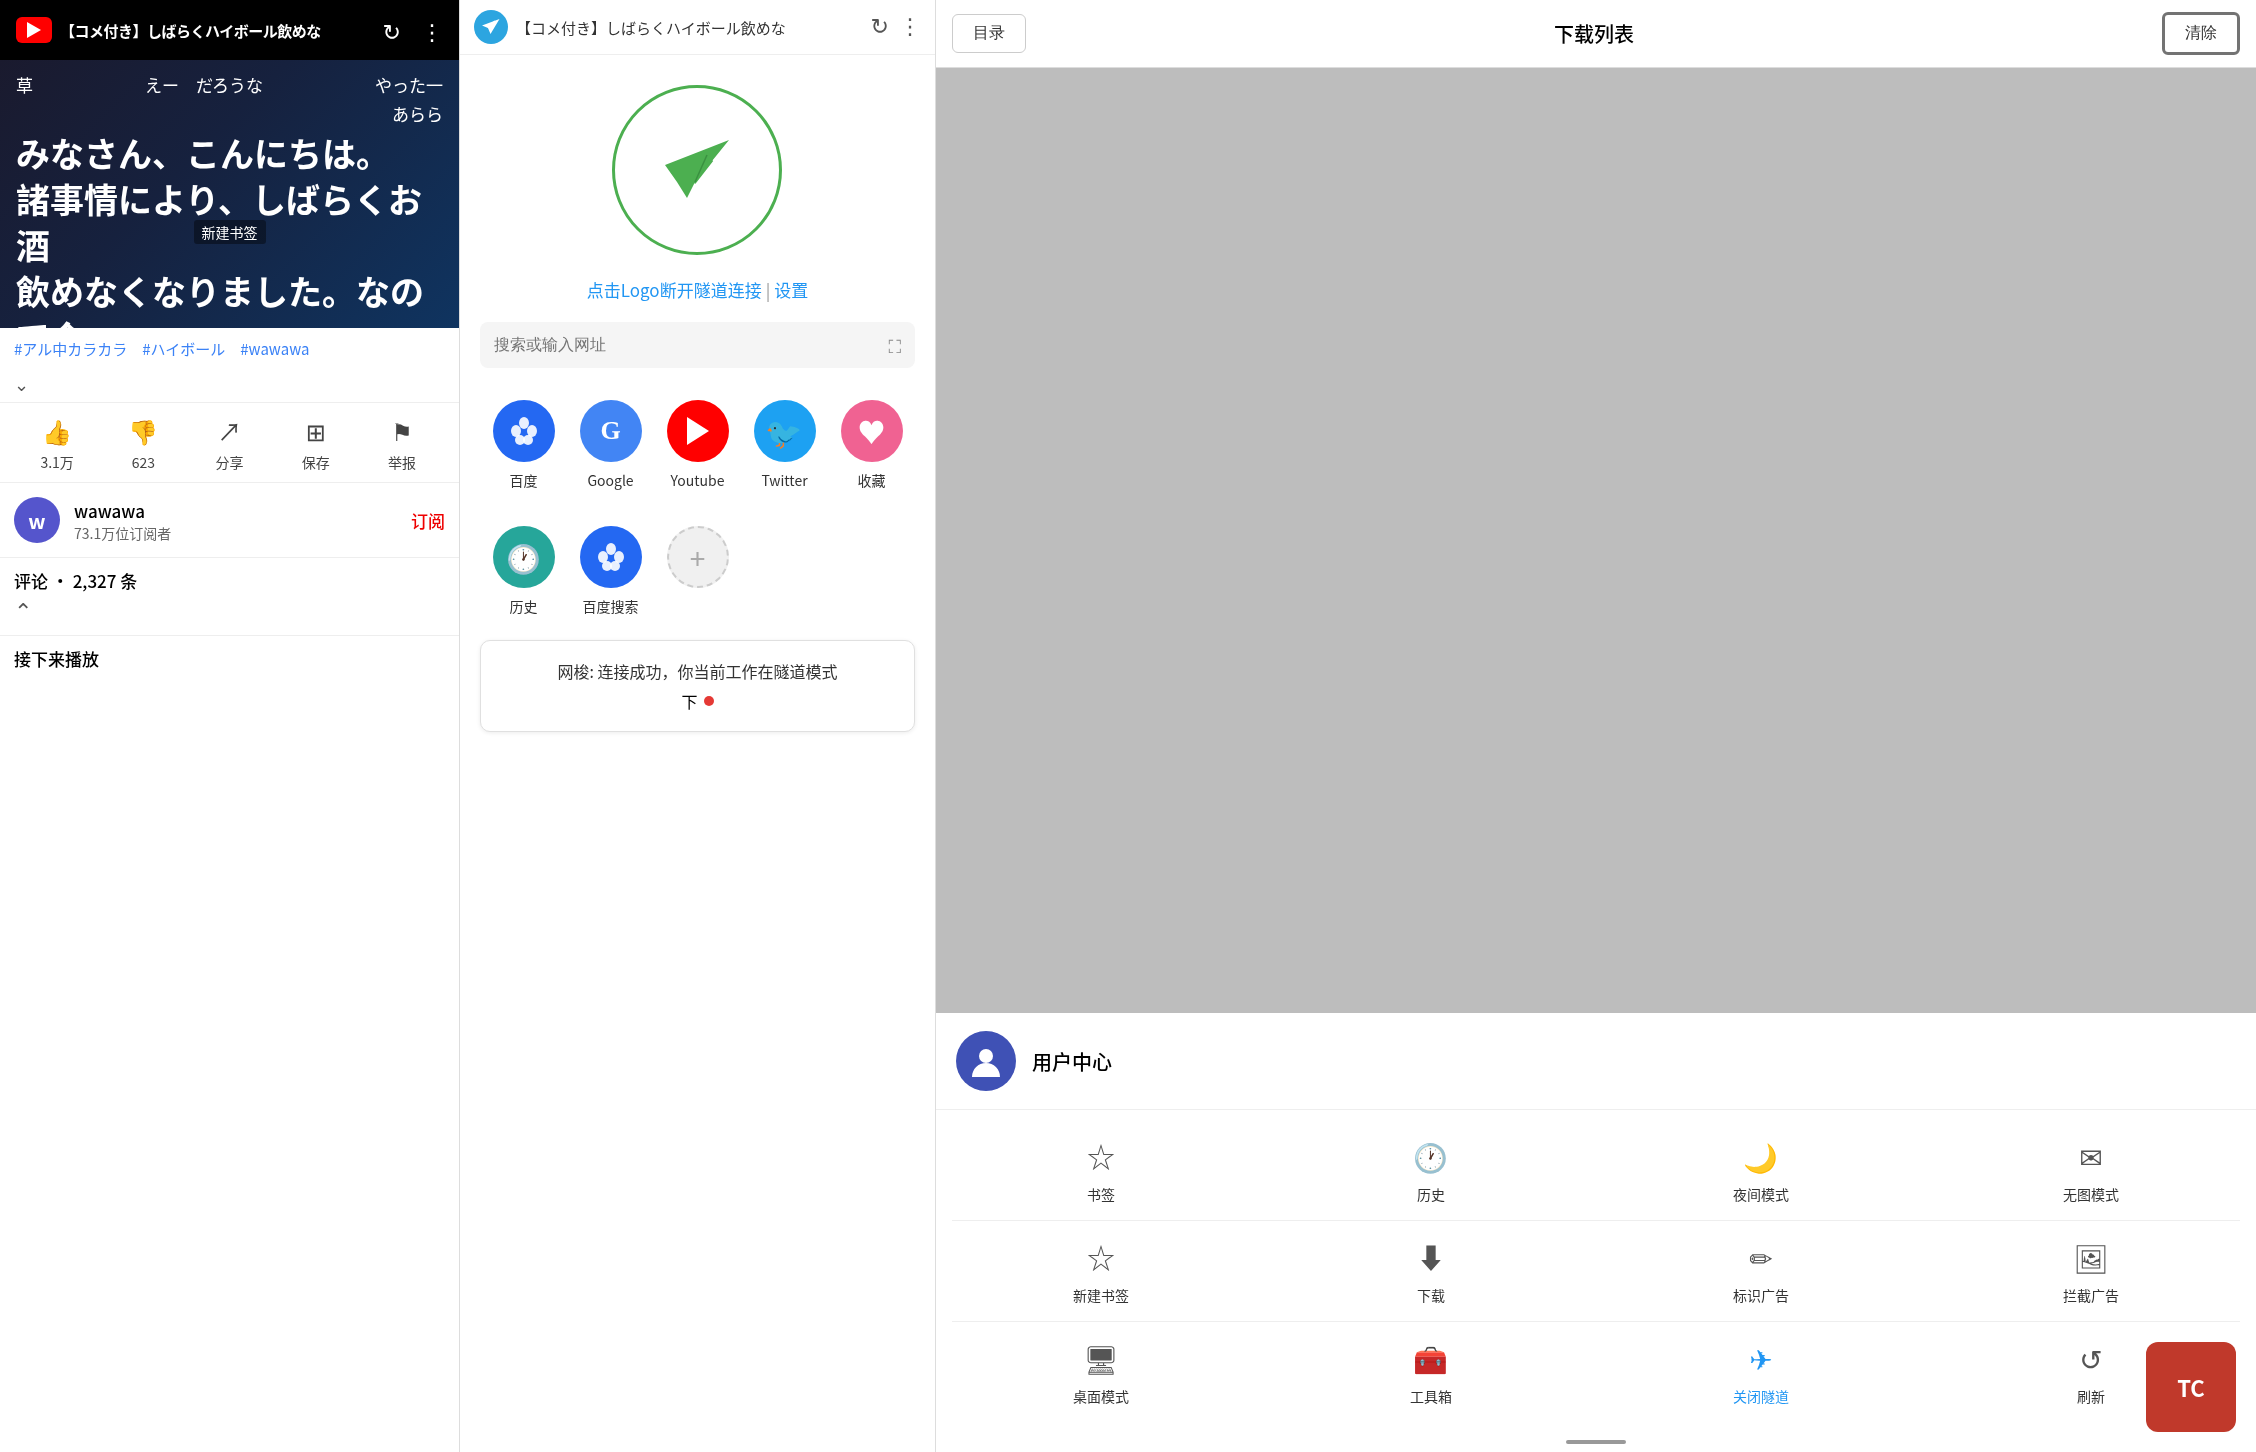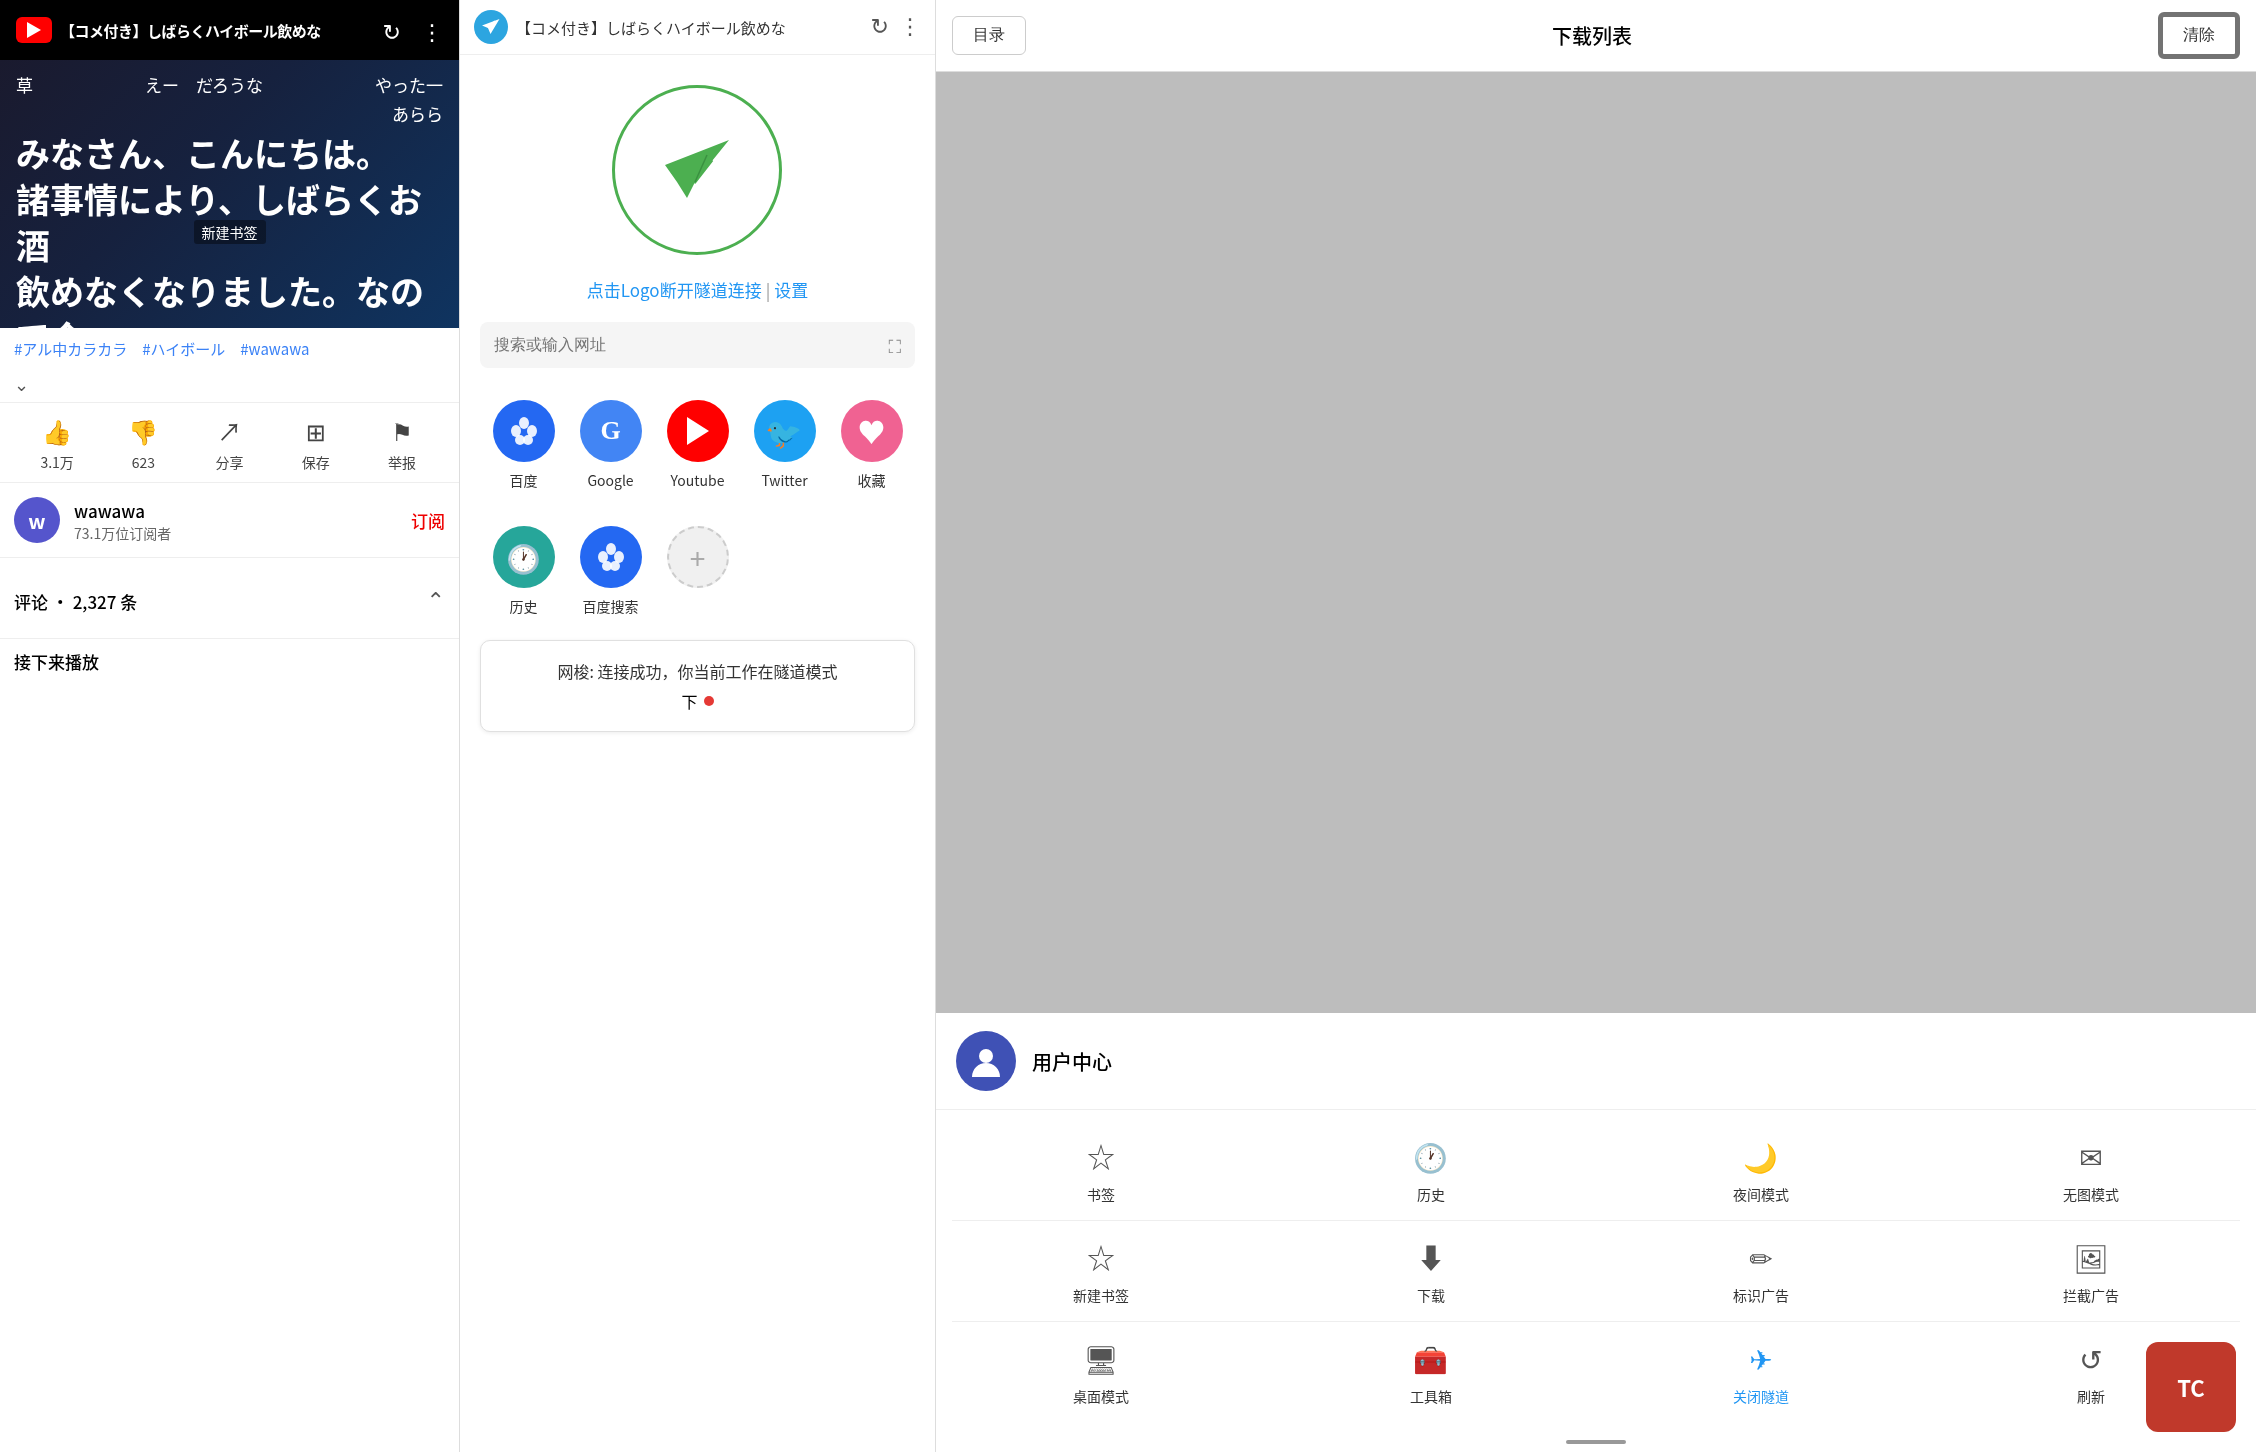--- a/index.html
+++ b/index.html
@@ -175,24 +175,25 @@
     .yt-channel-subs { font-size: 14px; color: #666; }
     .yt-subscribe-btn {
       color: #e00;
       font-size: 17px;
       font-weight: 500;
       cursor: pointer;
     }
 
     .yt-comments-header {
       display: flex;
-      align-items: flex-end;
+      align-items: flex-start;
       justify-content: space-between;
-      padding: 24px 14px;
+      padding: 10px 14px;
       border-top: 1px solid #eee;
+      flex-direction: column;
     }
     .yt-comments-title { font-size: 17px; font-weight: 500; }
     .yt-comments-expand { font-size: 22px; color: #555; cursor: pointer; }
 
     .yt-next-label {
       padding: 10px 14px 8px;
       font-size: 17px;
       font-weight: 500;
       border-top: 1px solid #eee;
     }
@@ -402,21 +403,21 @@
       cursor: pointer;
     }
     .dl-header-title {
       flex: 1;
       text-align: center;
       font-size: 20px;
       font-weight: 500;
     }
     .dl-header-clear {
       background: none;
-      border: 5px solid #737373;
+      border: 3px solid #737373;
       border-radius: 6px;
       padding: 8px 20px;
       font-size: 16px;
       color: #333;
       cursor: pointer;
     }
 
     .dl-content {
       flex: 1;
       background: #bdbdbd;

